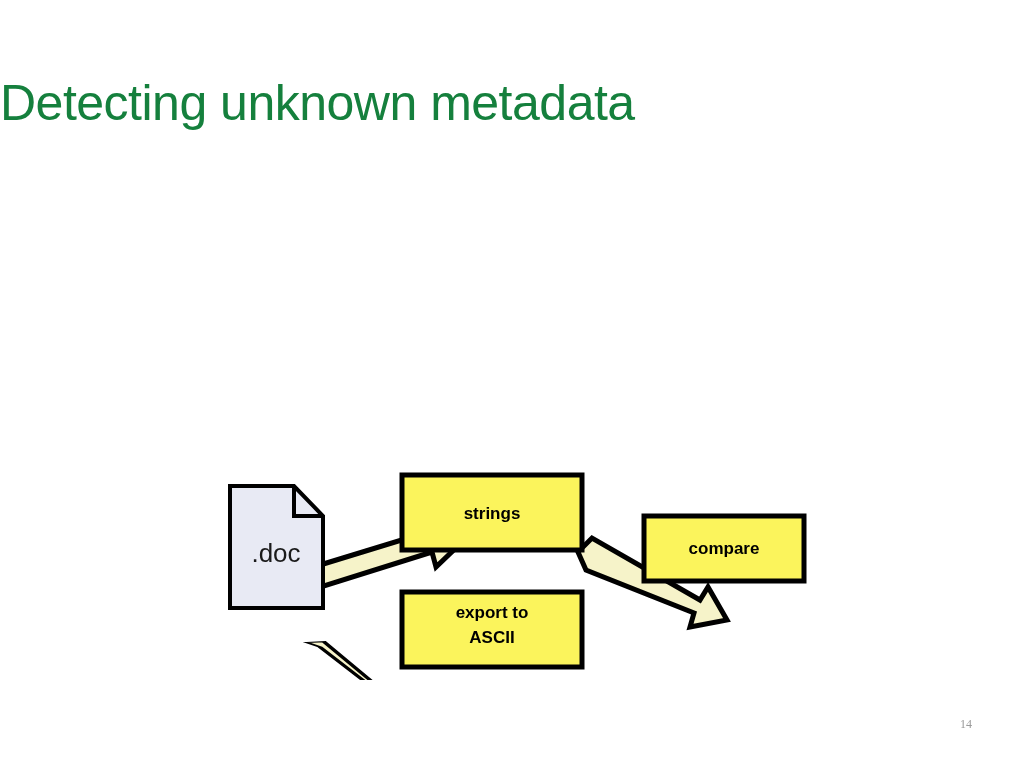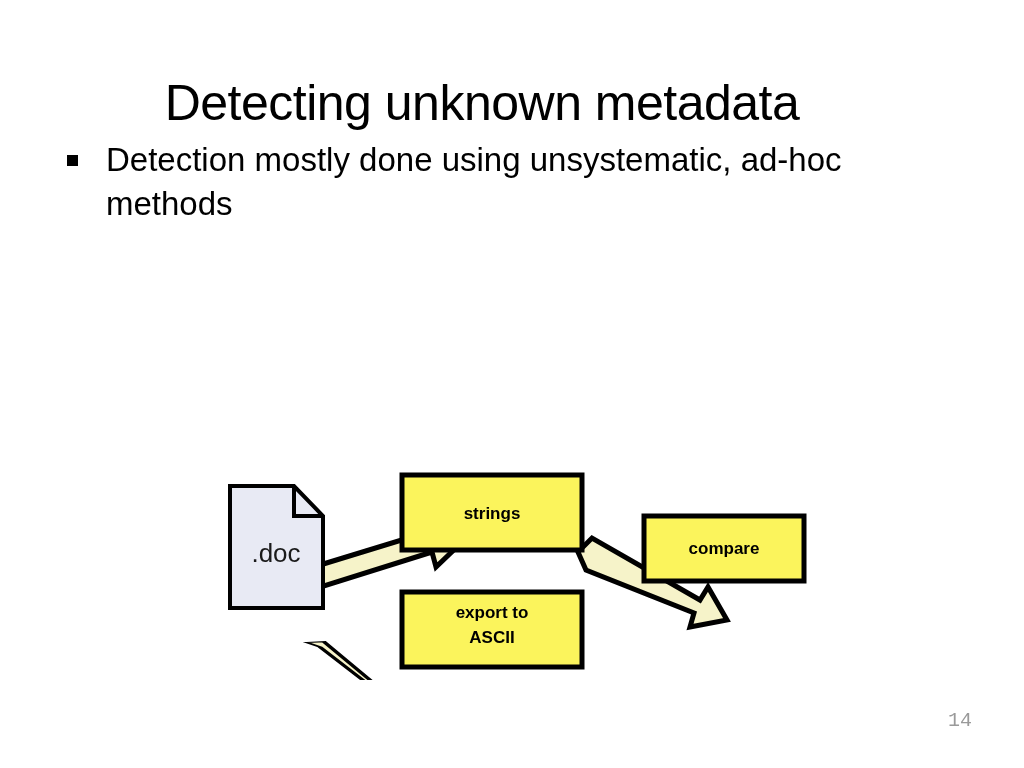--- a/index.html
+++ b/index.html
@@ -22,26 +22,26 @@
     inset: 0;
     background: #ffffff;
   }
 
   
   #slide-title {
     position: absolute;
     left: 0;
     top: 40px;
     width: 964px;
-    text-align: center;
+    text-align: left;
     font-size: 50px;
     line-height: 58px;
     font-weight: 400;
     letter-spacing: -0.5px;
-    color: #000000;
+    color: #15803d;
     white-space: nowrap;
   }
 
   
   #bullet-list {
     position: absolute;
     left: 60px;
     top: 138px;
     width: 900px;
   }
@@ -91,38 +91,34 @@
     font-weight: 400;
     fill: #1a1a1a;
     text-anchor: middle;
   }
 
   
   #page-number {
     position: absolute;
     right: 52px;
     bottom: 36px;
-    font-size: 20px;
+    font-size: 12px;
     color: #9a9a9a;
-    font-family: Liberation Mono, monospace;
+    font-family: Liberation Serif, serif;
   }
 </style>
 </head>
 <body>
 
 <div id="slide">
 
   <h1 id="slide-title">Detecting unknown metadata</h1>
 
   <div id="bullet-list">
 
-    <div class="bullet-row">
-      <span class="bullet-marker"></span>
-      <span class="bullet-text">Detection mostly done using unsystematic, ad-hoc methods</span>
-    </div>
 
 
 
   </div>
 
   <div id="diagram">
     <svg width="660" height="240" viewBox="0 0 660 240" xmlns="http://www.w3.org/2000/svg">
 
       <g>
         <path d="M 107,143 L 120,125 L 228,92 L 233,77 L 262,102 L 236,127 L 232,112 L 124,146 Z" fill="#f6f3c9" stroke="#000000" stroke-width="5" stroke-linejoin="miter"></path>

